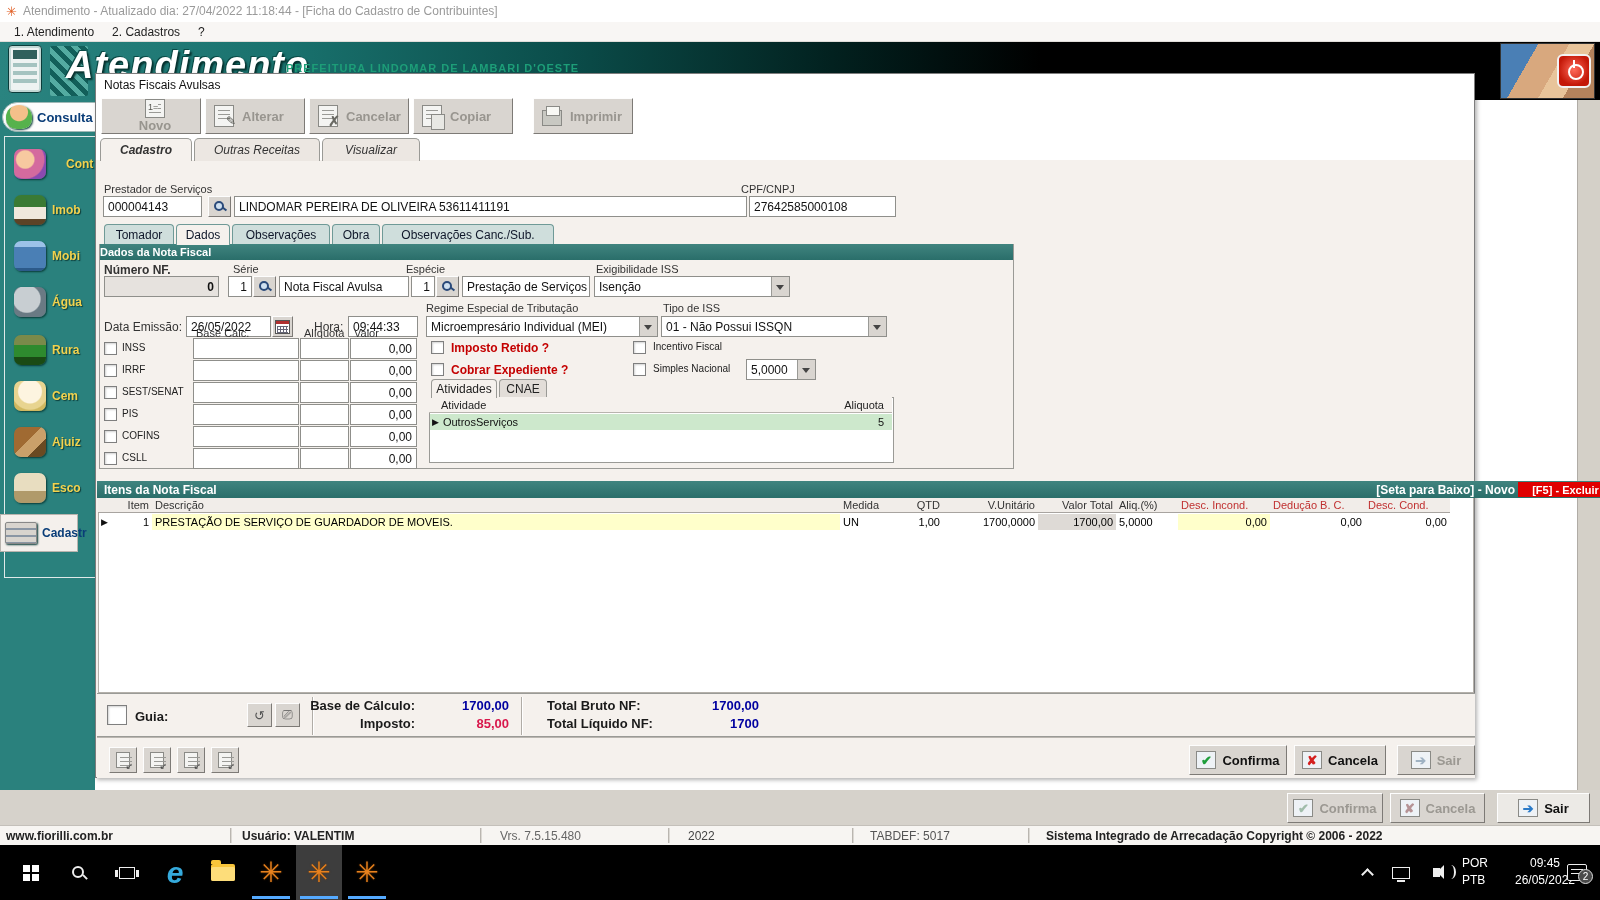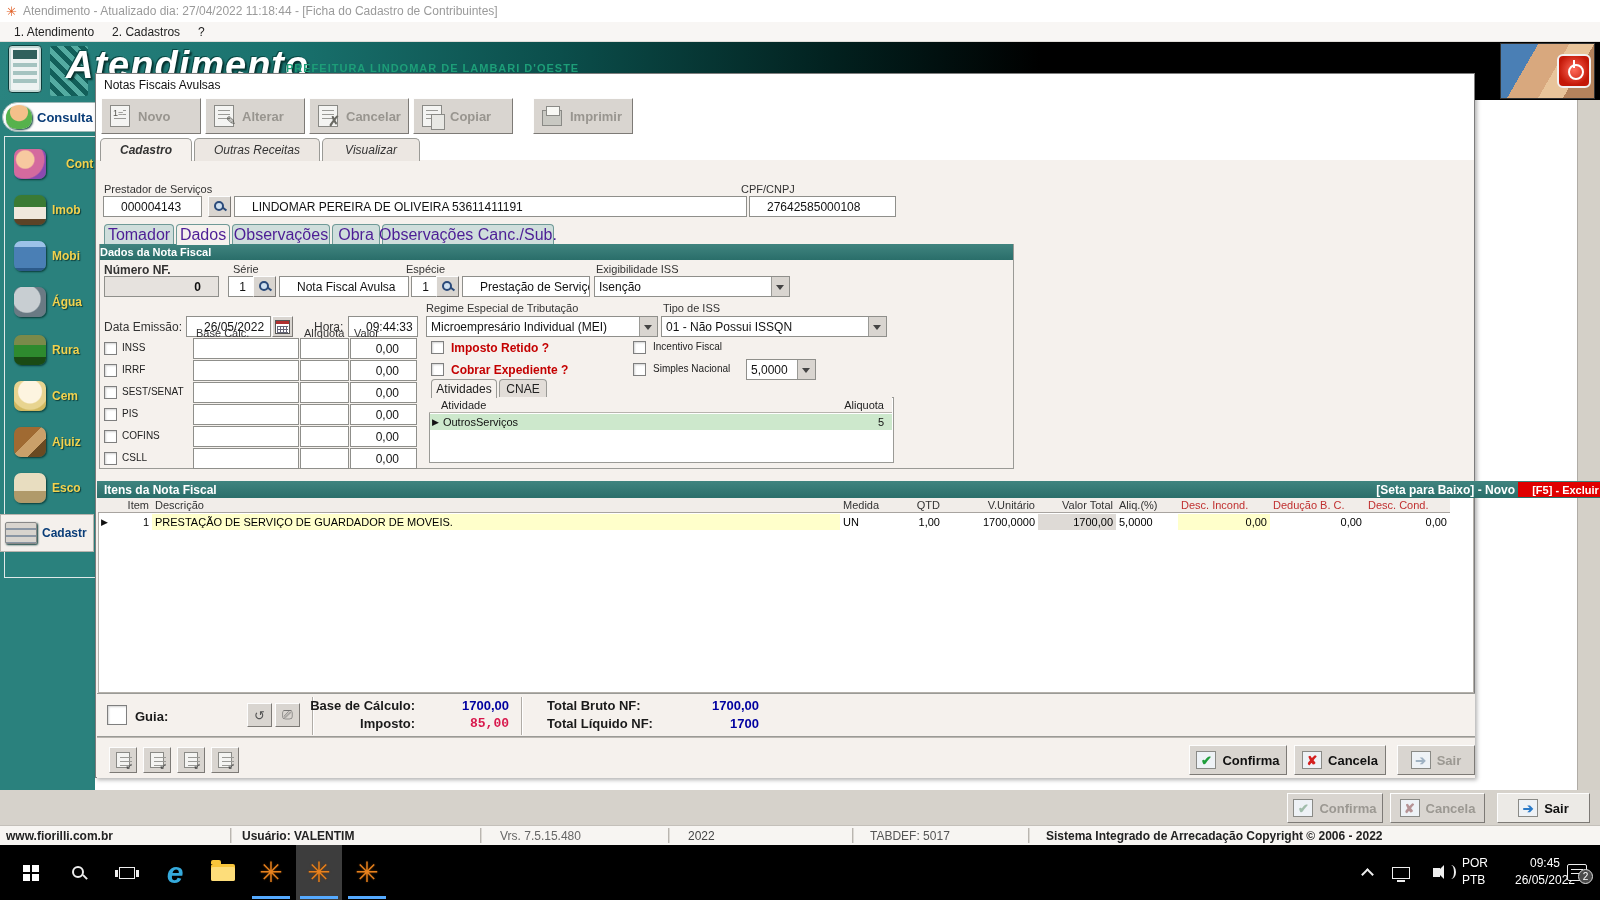--- a/index.html
+++ b/index.html
@@ -63,21 +63,21 @@
                    background:radial-gradient(circle at 50% 30%,#f4c08a 0 40%,#56b24c 45%); border-radius:50% 50% 40% 40%;}
   .consulta-pill .lbl { color:#0a3d78; font-weight:bold; font-size:13px; margin-left:5px; }
   .ic-people  { background:radial-gradient(circle at 35% 35%,#f7c9a0 0 30%,#d46a9e 35% 65%,#8a4ab0 70%); }
   .ic-house   { background:linear-gradient(180deg,#3a7a34 0 40%,#efe8dc 40% 80%,#5c4326 80%); }
   .ic-build   { background:linear-gradient(180deg,#9cc2e8 0 20%,#4a7fb5 20% 90%,#2c5a8a 90%); }
   .ic-tap     { background:radial-gradient(circle at 40% 40%,#c8ced2 0 50%,#6a7a84 55%); }
   .ic-tractor { background:linear-gradient(180deg,#7a8a4a 0 35%,#2e8a2e 35% 75%,#1a4a14 75%); }
   .ic-angel   { background:radial-gradient(circle at 50% 35%,#fdf4e0 0 45%,#e8d490 50% 70%,#d0b860 75%); }
   .ic-gavel   { background:linear-gradient(135deg,#a06a32 0 45%,#caa06a 45% 70%,#6a4a22 70%); }
   .ic-school  { background:linear-gradient(180deg,#e8ddc0 0 60%,#b09a6a 60%); }
-  .side-bottom { position:absolute; left:0px; top:414px; width:94px; height:38px; background:#f4f0ec;
+  .side-bottom { position:absolute; left:0px; top:414px; width:78px; height:38px; background:#f4f0ec;
                  display:flex; align-items:center; border:1px solid #b8b4ae; }
   .side-bottom .sic { width:26px; height:22px; margin-left:4px; border-radius:2px;
                  background:repeating-linear-gradient(#d8d4ce 0 5px,#8a96a4 5px 7px); border:1px solid #888;}
   .side-bottom .lbl { color:#0a3d78; font-weight:bold; font-size:12px; margin-left:5px; }
   #sidebar-under { left:0; top:790px; width:175px; height:35px; background:#8e8e8e; z-index:2;}
   #right-strip { left:1577px; top:100px; width:23px; height:690px; background:#d4d0c8;
                  border-left:1px solid #b0aca6; z-index:2;}
   #content-bg { left:95px; top:100px; width:1482px; height:690px; background:#ffffff; z-index:1; }
 
   
@@ -110,21 +110,21 @@
   .tab1.sel { background:#f5f1ed; font-weight:bold; z-index:3; }
 
   .teal-bar { background:linear-gradient(180deg,#40847f,#2a6e6a); color:#fff; font-weight:bold;
               display:flex; align-items:center; }
   #section-bar { left:1px; top:86px; width:1378px; height:20px; font-size:13px; }
   #section-bar .t { margin-left:8px; }
   #section-bar .status { position:absolute; right:14px; }
 
   .field-label { position:absolute; font-size:11px; color:#333; white-space:nowrap; }
   .inp { position:absolute; background:#fff; border:1px solid #8f8f8b; height:21px;
-         font-size:12px; color:#111; display:flex; align-items:center; padding:0 17px; overflow:hidden; white-space:nowrap;}
+         font-size:12px; color:#111; display:flex; align-items:center; padding:0 4px; overflow:hidden; white-space:nowrap;}
   .inp.num { justify-content:flex-end; }
   .inp.dis { background:#e6e2de; font-weight:bold; }
   .mini-btn { position:absolute; width:23px; height:21px; background:#d9d5d0;
               border:1px solid; border-color:#fdfdfd #7d7a76 #7d7a76 #fdfdfd;
               display:flex; align-items:center; justify-content:center; }
   .mag { width:13px; height:13px; position:relative; display:inline-block; }
   .mag::before { content:""; position:absolute; left:1px; top:1px; width:6px; height:6px;
                  border:2px solid #2a4a7a; border-radius:50%; background:#cfe0f0; }
   .mag::after { content:""; position:absolute; left:9px; top:8px; width:5px; height:2px;
                 background:#2a4a7a; transform:rotate(40deg); }
@@ -138,21 +138,21 @@
   .select::after { content:""; position:absolute; right:0; top:0; width:17px; height:19px;
             background:#d9d5d0; border-left:1px solid #9a9a96; }
   .select i { position:absolute; right:5px; top:8px; width:0; height:0; z-index:2;
             border-left:4px solid transparent; border-right:4px solid transparent; border-top:5px solid #444; }
   .cb { position:absolute; width:13px; height:13px; background:#fff; border:1px solid #7f7f7f;
         box-shadow:inset 1px 1px 2px rgba(0,0,0,.18); }
   .red-lbl { position:absolute; font-size:12px; font-weight:bold; color:#c40000; white-space:nowrap;}
 
   .tab2 { position:absolute; top:150px; height:21px; border:1px solid #6f9a97; border-bottom:none;
           border-radius:4px 4px 0 0; display:flex; align-items:center; justify-content:center;
-          font-size:16px; background:#cfdedc; color:#4c1d95; white-space:nowrap;}
+          font-size:12px; background:#cfdedc; color:#0f172a; white-space:nowrap;}
   .tab2.sel { background:#f5f1ed; z-index:3; }
 
   #dados-panel { left:3px; top:170px; width:915px; height:225px; border:1px solid #9a9a96; background:#f5f1ed;}
   #dados-bar { left:4px; top:170px; width:913px; height:16px; font-size:11px; }
   #dados-bar .t { }
 
   .tax-lbl { position:absolute; font-size:10px; color:#222; white-space:nowrap;}
 
   .tab3 { position:absolute; top:305px; height:19px; border:1px solid #9a9a96; border-bottom:none;
           border-radius:4px 4px 0 0; display:flex; align-items:center; justify-content:center;
@@ -178,21 +178,21 @@
   #grid-head { top:424px; background:#f1ede9; border-bottom:1px solid #a8a4a0; color:#333; height:15px;}
   #grid-head .red { color:#c03030; }
   #item-row { top:440px; }
   .y { background:#ffffcb; } .gy { background:#dedad6; }
   .mk { font-size:9px; color:#111; }
 
   #summary { left:1px; top:619px; width:1378px; height:44px; background:#f5f1ed;
              border-top:1px solid #9a9a96; border-bottom:1px solid #9a9a96; }
   .sum-lbl { position:absolute; font-size:13px; font-weight:bold; color:#1a1a1a; white-space:nowrap;}
   .sum-val { position:absolute; font-size:13px; font-weight:bold; text-align:right; }
-  .navy { color:#0000a0; } .pinkred { color:#d8184c;font-family:Liberation Mono, monospace; }
+  .navy { color:#0000a0; } .pinkred { color:#d8184c; }
   .vdiv { position:absolute; width:1px; background:#b0aca6; box-shadow:1px 0 0 #fff; }
   .sm-ic-btn { position:absolute; width:25px; height:24px; background:#d9d5d0;
                border:1px solid; border-color:#fdfdfd #7d7a76 #7d7a76 #fdfdfd;
                display:flex; align-items:center; justify-content:center; color:#555; font-size:13px;}
 
   #dlg-footer { left:1px; top:663px; width:1378px; height:41px; background:#f5f1ed; border-top:1px solid #bab6b0;}
   .nav-btn { position:absolute; top:9px; width:28px; height:26px; background:#d9d5d0;
              border:1px solid; border-color:#fdfdfd #7d7a76 #7d7a76 #fdfdfd;
              display:flex; align-items:center; justify-content:center;}
   .nav-btn .paper { width:14px; height:16px; margin:0; }
@@ -331,21 +331,21 @@
     <span class="sic"></span>
     <span class="lbl">Cadastr</span>
   </div>
 </div>
 <div id="sidebar-under" class="abs"></div>
 
 <div id="dialog" class="abs">
   <div class="dlg-title abs">Notas Fiscais Avulsas</div>
   <div class="dlg-content-bg abs"></div>
 
-  <div class="tb-btn" style="left:5px;">
+  <div class="tb-btn" style="left:5px;flex-direction:column;">
     <span class="paper g1"></span>
     <span class="lbl">Novo</span>
     </div>
   <div class="tb-btn" style="left:109px;">
     <span class="paper g2"></span>
     <span class="lbl">Alterar</span>
     </div>
   <div class="tb-btn" style="left:213px;">
     <span class="paper g3"></span>
     <span class="lbl">Cancelar</span>

